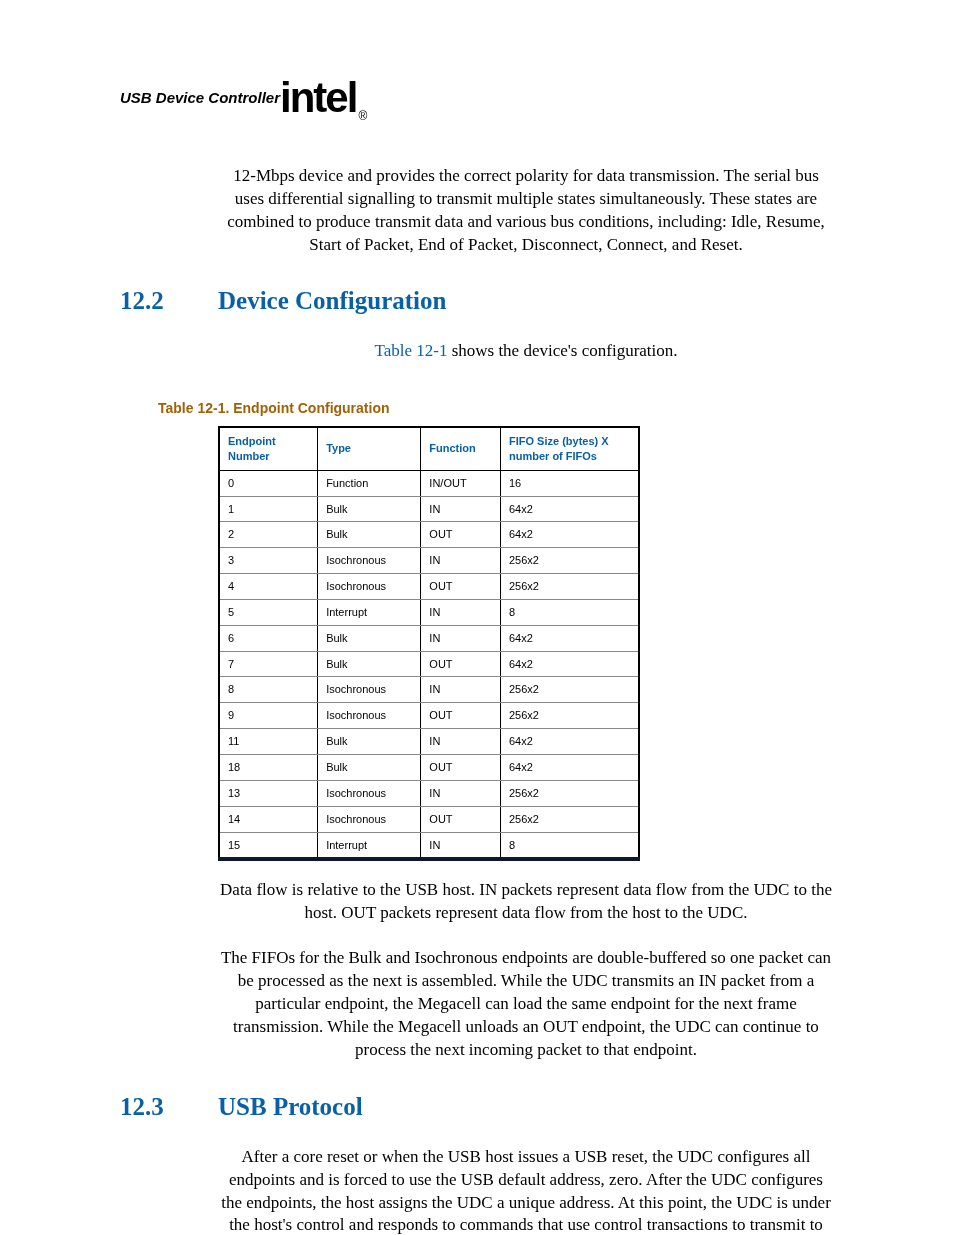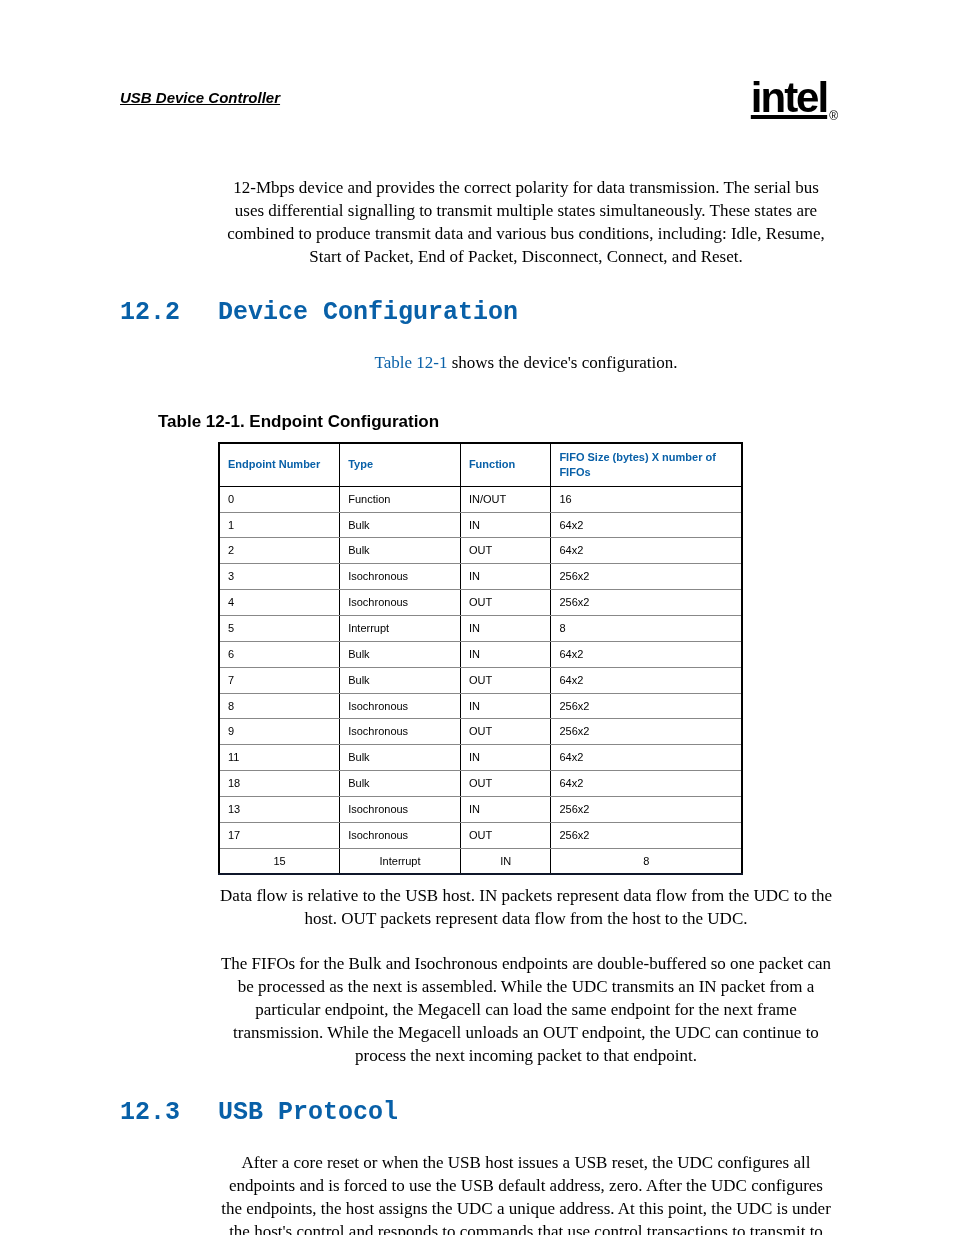--- a/index.html
+++ b/index.html
@@ -6,24 +6,23 @@
     font-family: "Times New Roman", Times, serif;
     font-size: 14px;
     margin: 0;
     padding: 70px 120px 60px 120px;
     color: #000;
     background: #fff;
     line-height: 1.35;
   }
   .header-row {
     display: flex;
-    justify-content: space-between;
+    justify-content: flex-start;
     align-items: center;
-    margin-bottom: 50px;
-    text-decoration: underline;
+    margin-bottom: 38px;
   }
   .header-title {
     font-family: Arial, Helvetica, sans-serif;
     font-weight: bold;
     font-style: italic;
     font-size: 15px;
   }
   .logo {
     font-family: Arial, Helvetica, sans-serif;
     font-weight: bold;
@@ -39,46 +38,46 @@
     top: 8px;
     left: 2px;
   }
   .body-para {
     margin: 0 0 22px 98px;
     font-size: 17px;
     text-align: center;
   }
   .section-heading {
     color: #0860A8;
-    font-family: Liberation Mono, monospace;
+    font-family: Liberation Serif, serif;
     font-weight: bold;
     font-size: 25px;
     margin: 28px 0 22px 0;
     display: flex;
   }
   .section-heading .num {
     display: inline-block;
     width: 98px;
   }
   .table-caption {
-    color: #000000;
-    font-family: Arial, Helvetica, sans-serif;
-    font-weight: bold;
-    font-size: 17px;
+    color: #a16207;
+    font-family: Arial, Helvetica, sans-serif;
+    font-weight: bold;
+    font-size: 14px;
     margin: 36px 0 8px 38px;
   }
   a.intext {
     color: #0860A8;
     text-decoration: none;
     margin-top: 8px;
   }
   table.endpoint {
     border-collapse: collapse;
     margin-left: 98px;
-    width: 525px;
+    width: 422px;
     font-family: Arial, Helvetica, sans-serif;
     font-size: 11px;
   }
   table.endpoint th {
     border-top: 2px solid #000;
     border-bottom: 1px solid #000;
     border-left: 1px solid #000;
     border-right: 1px solid #000;
     color: #0860A8;
     font-weight: bold;
@@ -86,22 +85,21 @@
     padding: 6px 8px;
     vertical-align: middle;
   }
   table.endpoint td {
     border-left: 1px solid #000;
     border-right: 1px solid #000;
     border-bottom: 1px solid #888;
     padding: 5px 8px;
   }
   table.endpoint tr:last-child td {
-    border-bottom: 2px solid #0f172a;
-    text-align: center;
+    border-bottom: 4px solid #0f172a;
   }
   table.endpoint th:first-child, table.endpoint td:first-child { border-left: 2px solid #000; }
   table.endpoint th:last-child,  table.endpoint td:last-child  { border-right: 2px solid #000; }
   table.endpoint col.c1 { width: 120px; }
   table.endpoint col.c2 { width: 120px; }
   table.endpoint col.c3 { width:  90px; }
   table.endpoint col.c4 { width: 190px; }
   .footer-row {
     display: flex;
     justify-content: space-between;
@@ -225,35 +223,35 @@
         <td>OUT</td>
         <td>64x2</td>
       </tr>
       <tr>
         <td>13</td>
         <td>Isochronous</td>
         <td>IN</td>
         <td>256x2</td>
       </tr>
       <tr>
-        <td>17</td>
+        <td>14</td>
         <td>Isochronous</td>
         <td>OUT</td>
         <td>256x2</td>
       </tr>
       <tr>
         <td>15</td>
         <td>Interrupt</td>
         <td>IN</td>
         <td>8</td>
       </tr>
     </tbody>
 </table>
 
-<p class="body-para" style="margin-top:10px">Data flow is relative to the USB host. IN packets represent data flow from the UDC to the host. OUT packets represent data flow from the host to the UDC.</p>
+<p class="body-para" style="margin-top:18px">Data flow is relative to the USB host. IN packets represent data flow from the UDC to the host. OUT packets represent data flow from the host to the UDC.</p>
 <p class="body-para">The FIFOs for the Bulk and Isochronous endpoints are double-buffered so one packet can be processed as the next is assembled. While the UDC transmits an IN packet from a particular endpoint, the Megacell can load the same endpoint for the next frame transmission. While the Megacell unloads an OUT endpoint, the UDC can continue to process the next incoming packet to that endpoint.</p>
 
 <h2 class="section-heading">
   <span class="num">12.3</span>
   <span>USB Protocol</span>
 </h2>
 
 <p class="body-para">After a core reset or when the USB host issues a USB reset, the UDC configures all endpoints and is forced to use the USB default address, zero. After the UDC configures the endpoints, the host assigns the UDC a unique address. At this point, the UDC is under the host's control and responds to commands that use control transactions to transmit to endpoint 0.</p>
 
 <div class="footer-row">

